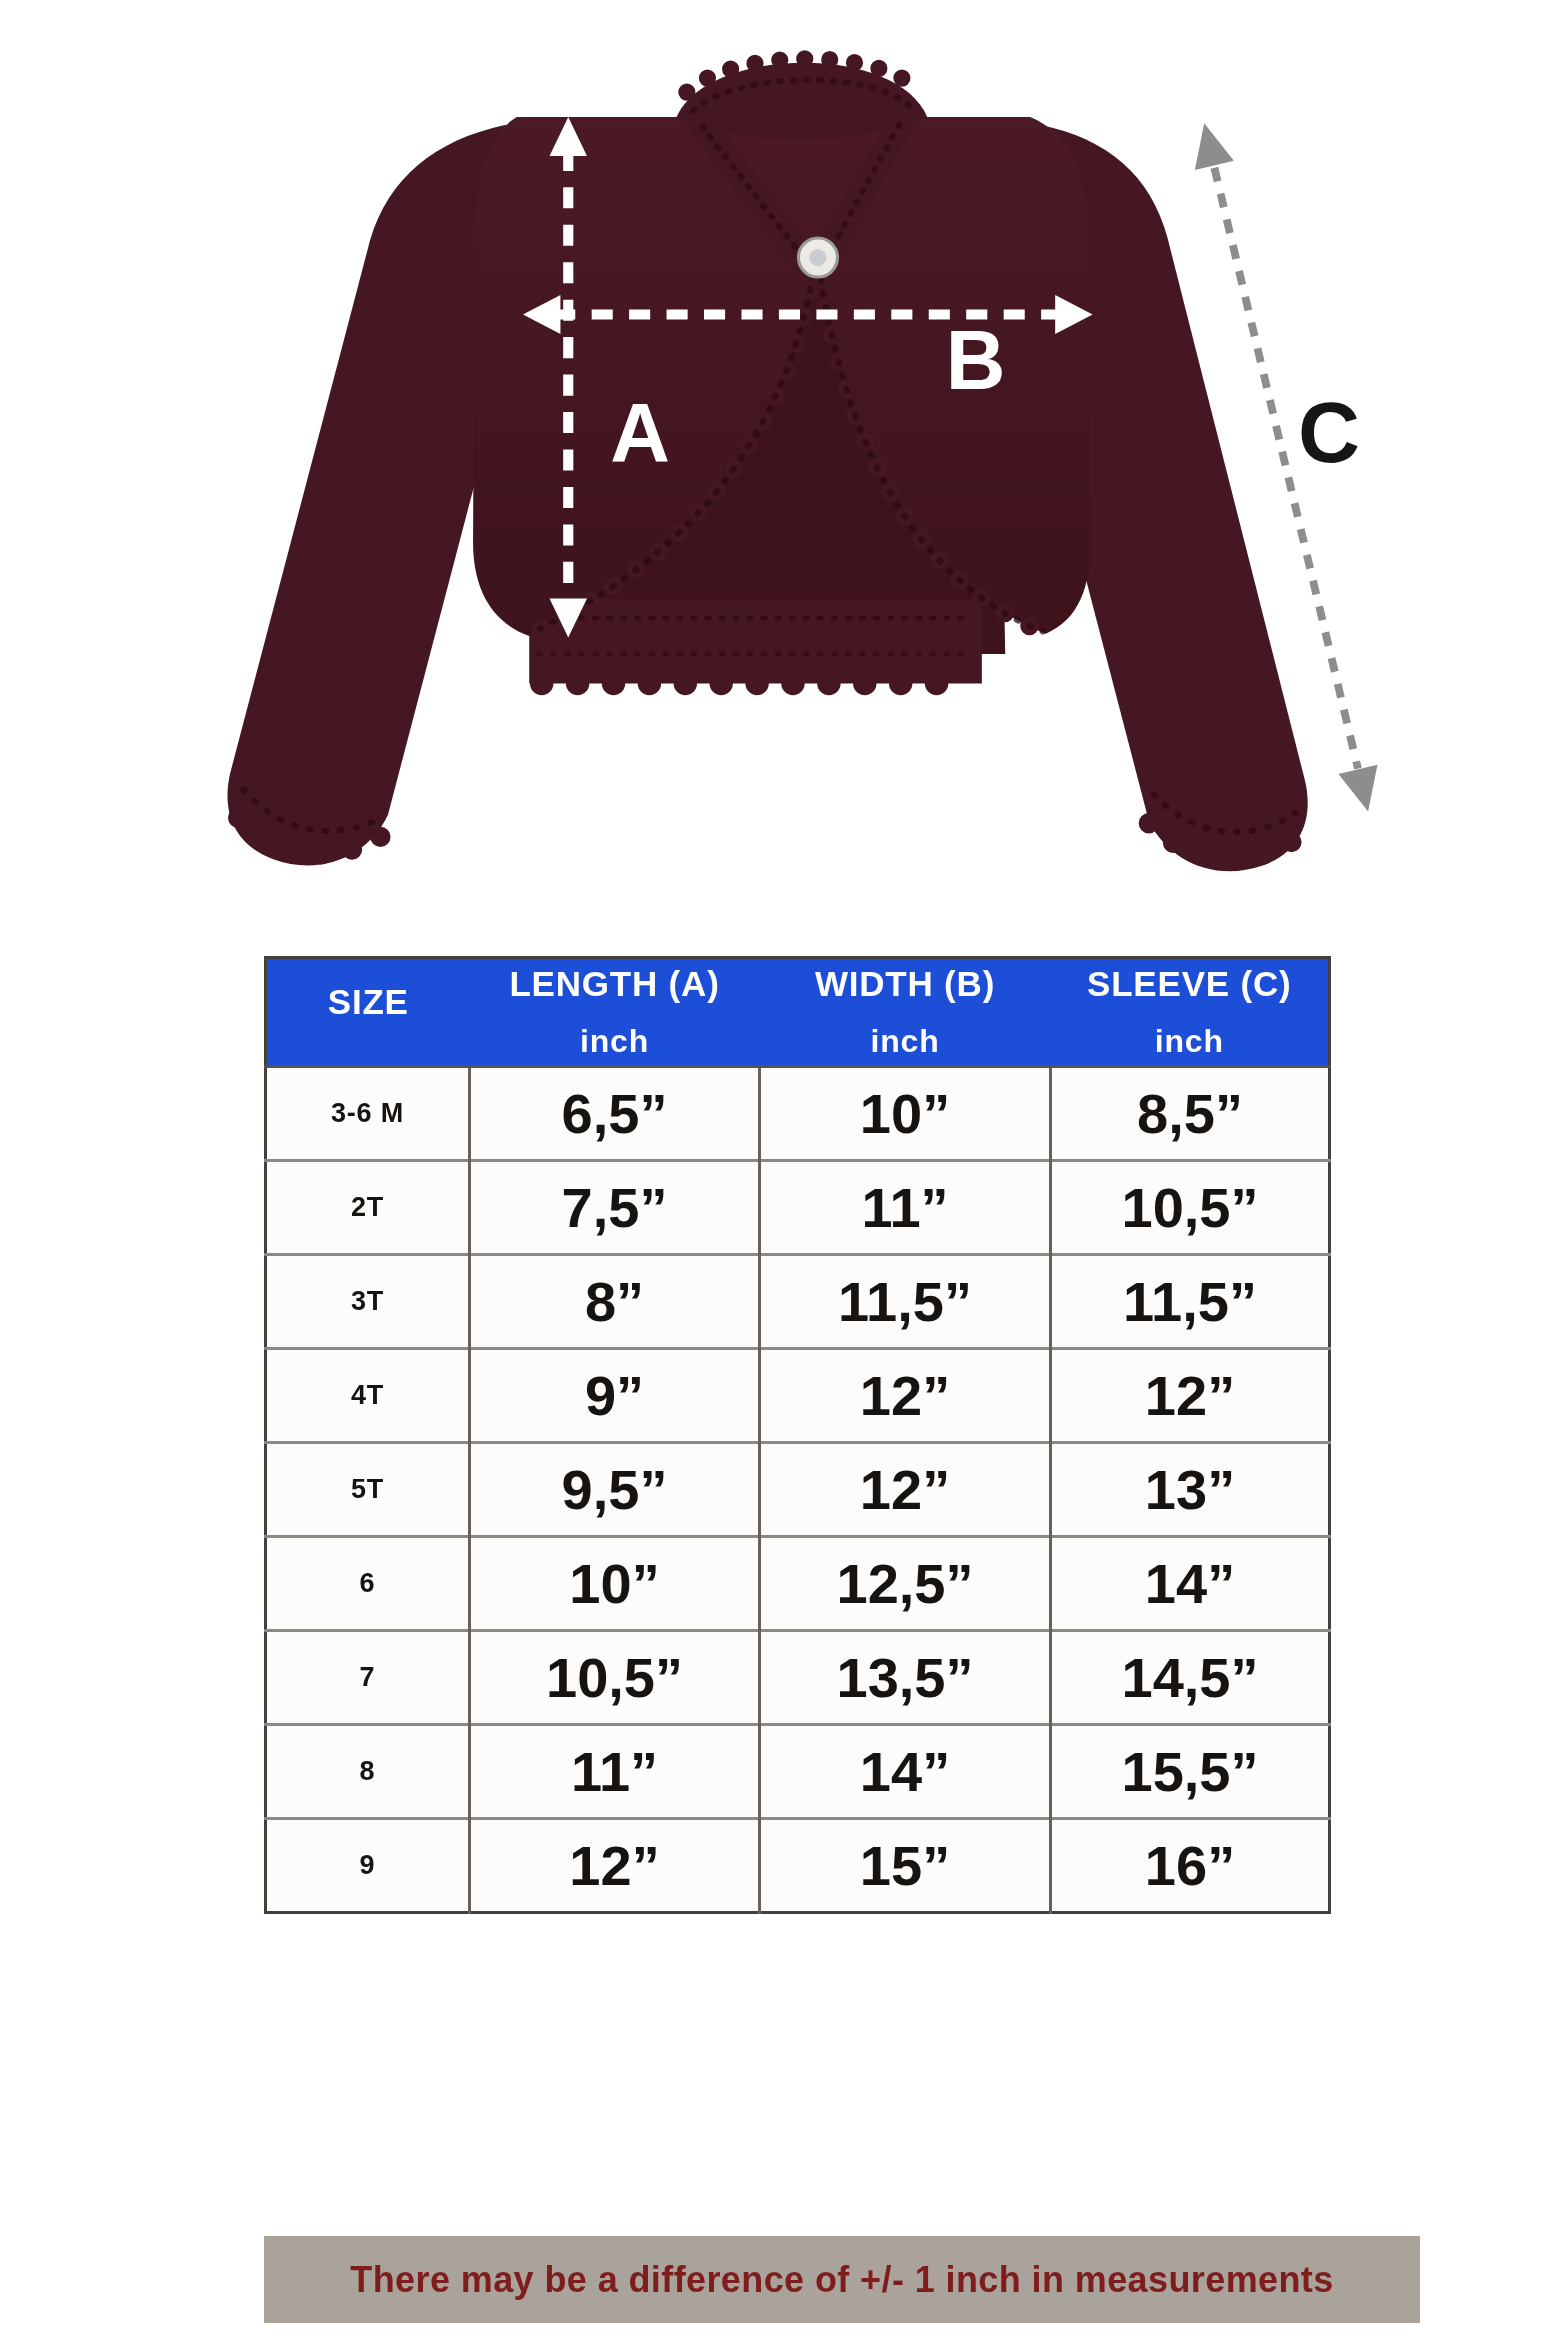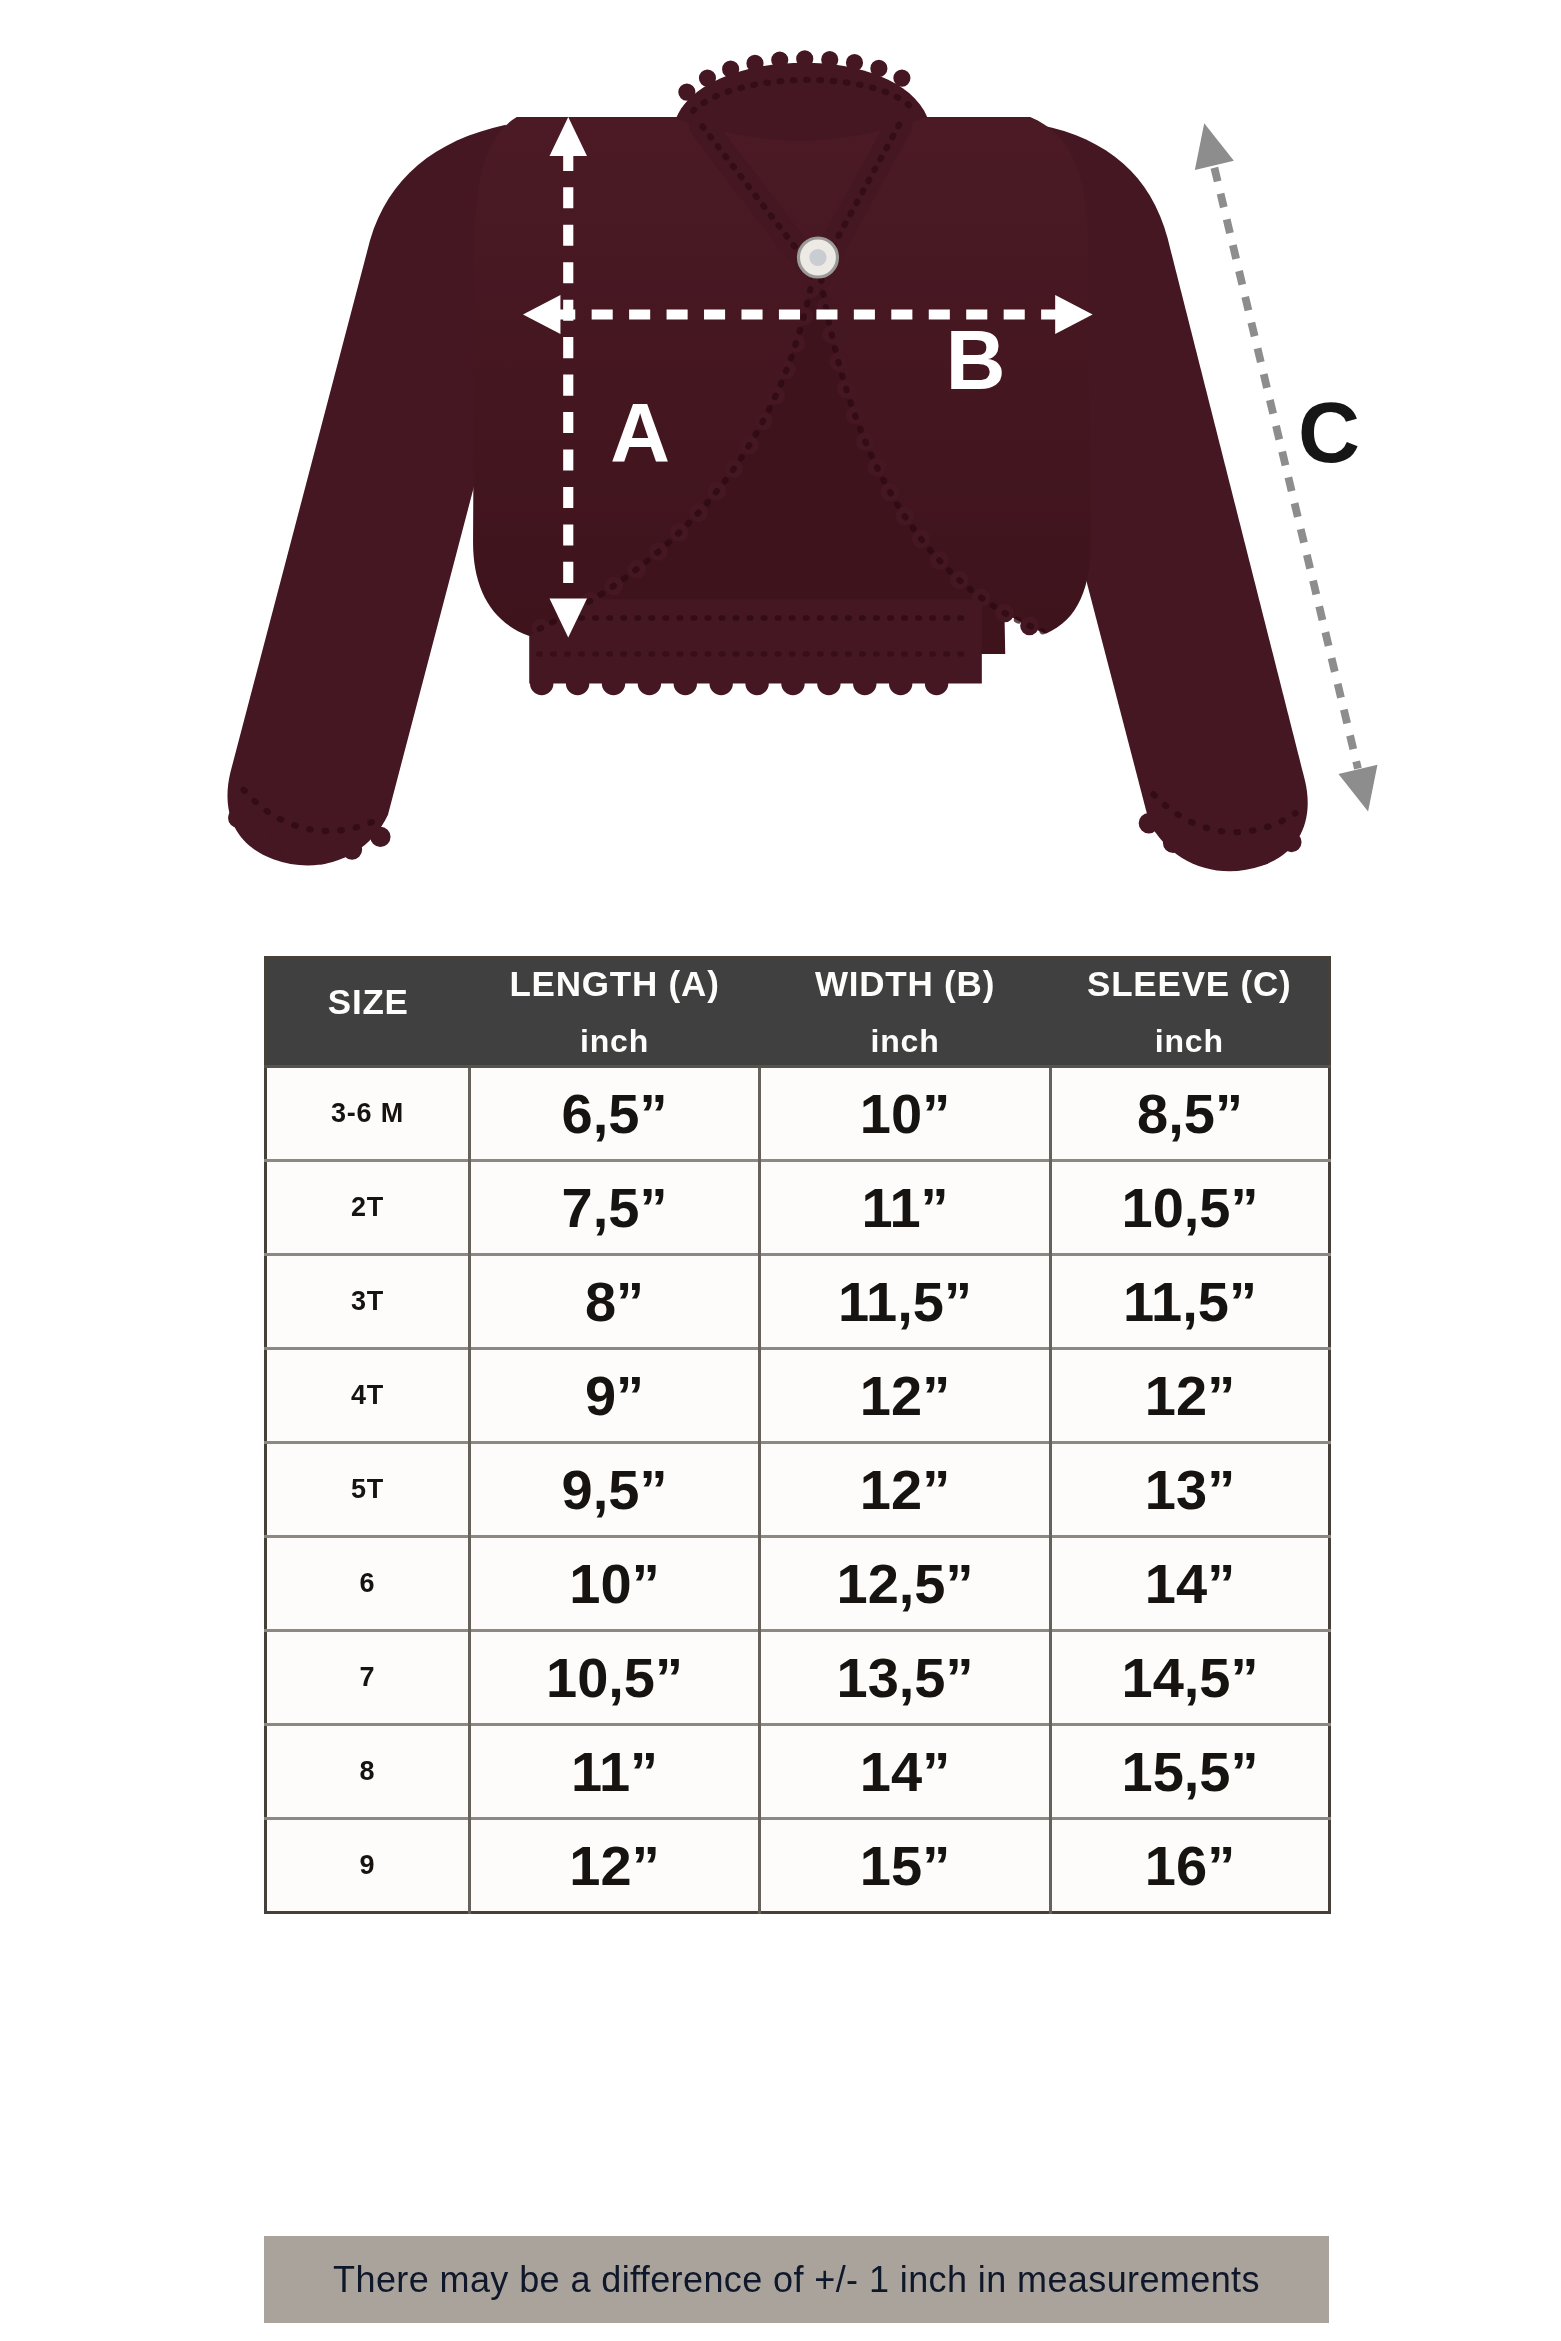--- a/index.html
+++ b/index.html
@@ -9,40 +9,40 @@
   }
   
   .garment-wrap{position:absolute;left:0;top:0;width:1561px;height:913px;}
   
   .size-table{
     position:absolute;left:264px;top:956px;width:1065px;
     border-collapse:collapse;table-layout:fixed;background:#fdfcfa;
     border:3.9px solid #46403a;
   }
   .size-table th{
-    background:#404040;color:#fdfdfb;font-weight:bold;
+    background:#1d4ed8;color:#fdfdfb;font-weight:bold;
     height:106px;padding:0;vertical-align:middle;text-align:center;
     border-bottom:3.9px solid #57524b;
   }
   .size-table th .h1{font-size:35px;letter-spacing:0.8px;line-height:1.15;}
   .size-table th .h2{font-size:32px;letter-spacing:0.8px;line-height:1.15;margin-top:19px;}
   .size-table td{
     height:91px;padding:0;text-align:center;vertical-align:middle;
     font-weight:bold;font-size:56px;color:#171310;
     border-right:3.1px solid #66615a;border-top:3.9px solid #8d8881;
     background:#fdfcfa;
   }
   .size-table td:last-child{border-right:none;}
   .size-table tbody tr:first-child td{border-top:none;}
   .size-table td.size-col{font-size:27px;letter-spacing:0.8px;}
   
   .note-bar{
-    position:absolute;left:264px;top:2236px;width:1065px;height:87px;
-    background:#a9a39c;color:#0f172a;display:flex;align-items:center;justify-content:center;
-    font-size:36px;font-weight:normal;letter-spacing:0.4px;text-align:center;
+    position:absolute;left:264px;top:2236px;width:1156px;height:87px;
+    background:#a9a39c;color:#7f1d1d;display:flex;align-items:center;justify-content:center;
+    font-size:36px;font-weight:bold;letter-spacing:0.4px;text-align:center;
   }
 </style>
 </head>
 <body>
 
 <div class="screen">
 
   <div class="garment-wrap">
     <svg width="1561" height="913" viewBox="0 0 2000 1170" xmlns="http://www.w3.org/2000/svg">
       <defs>

